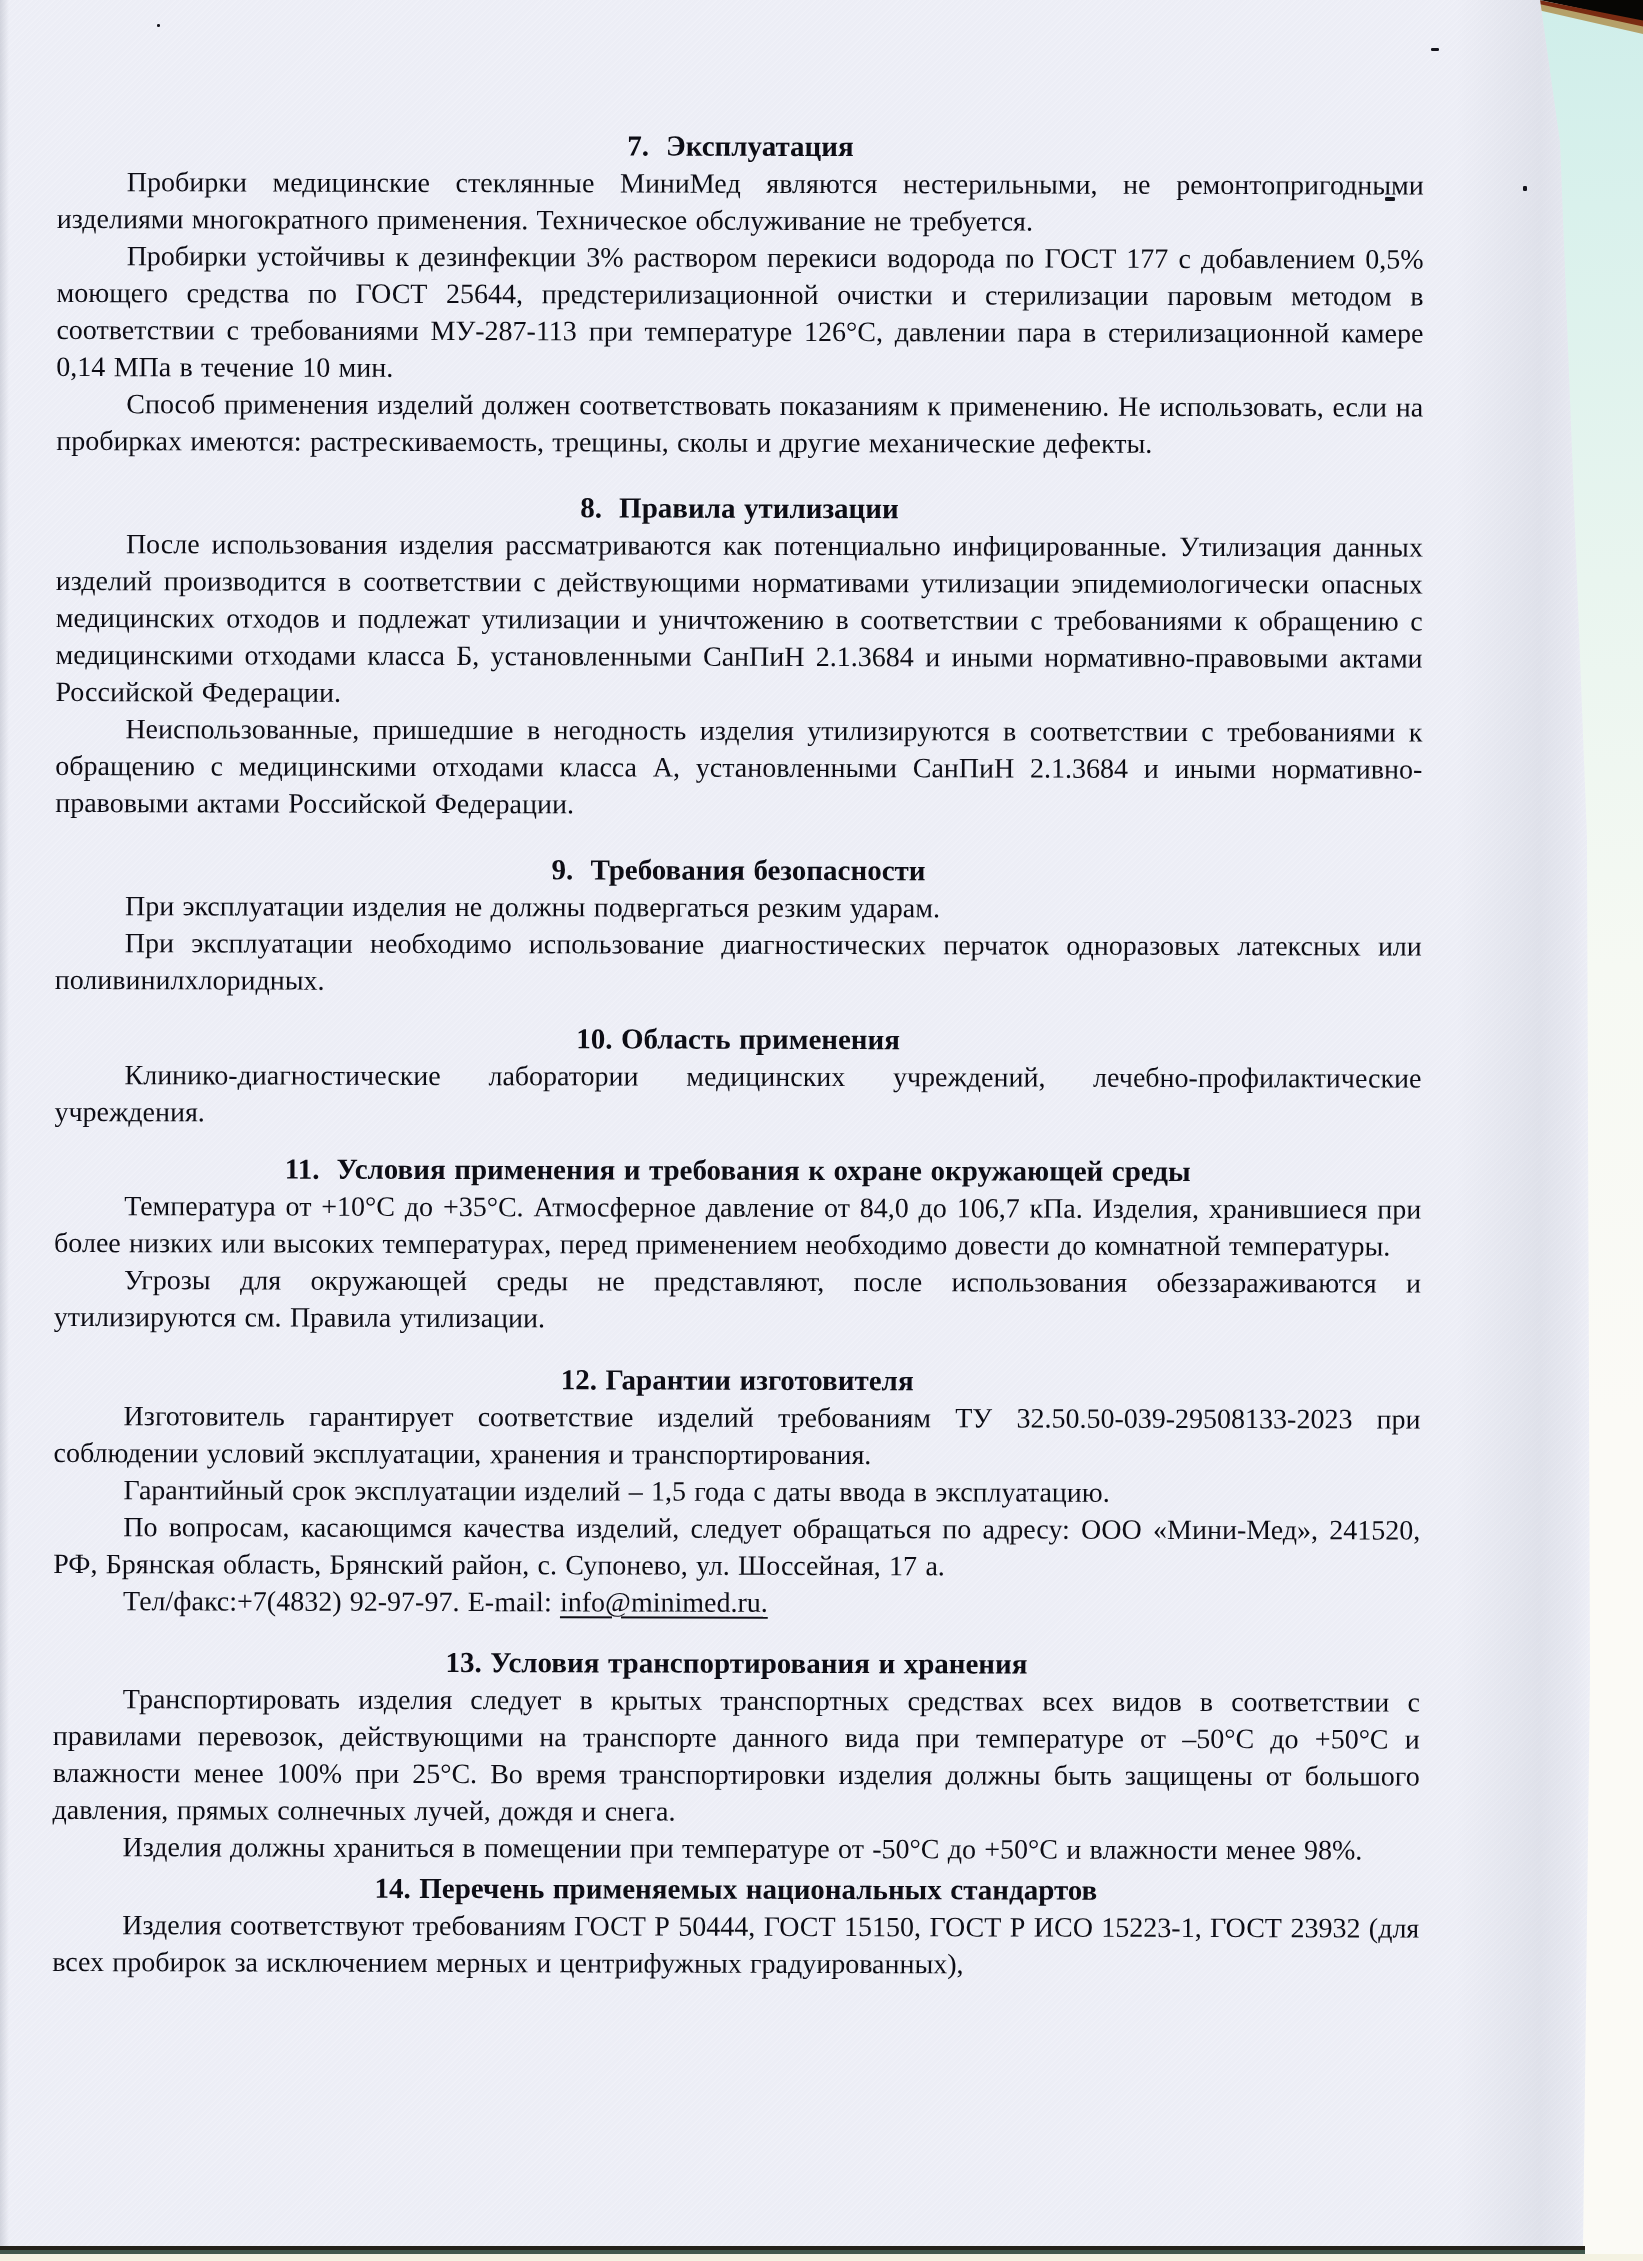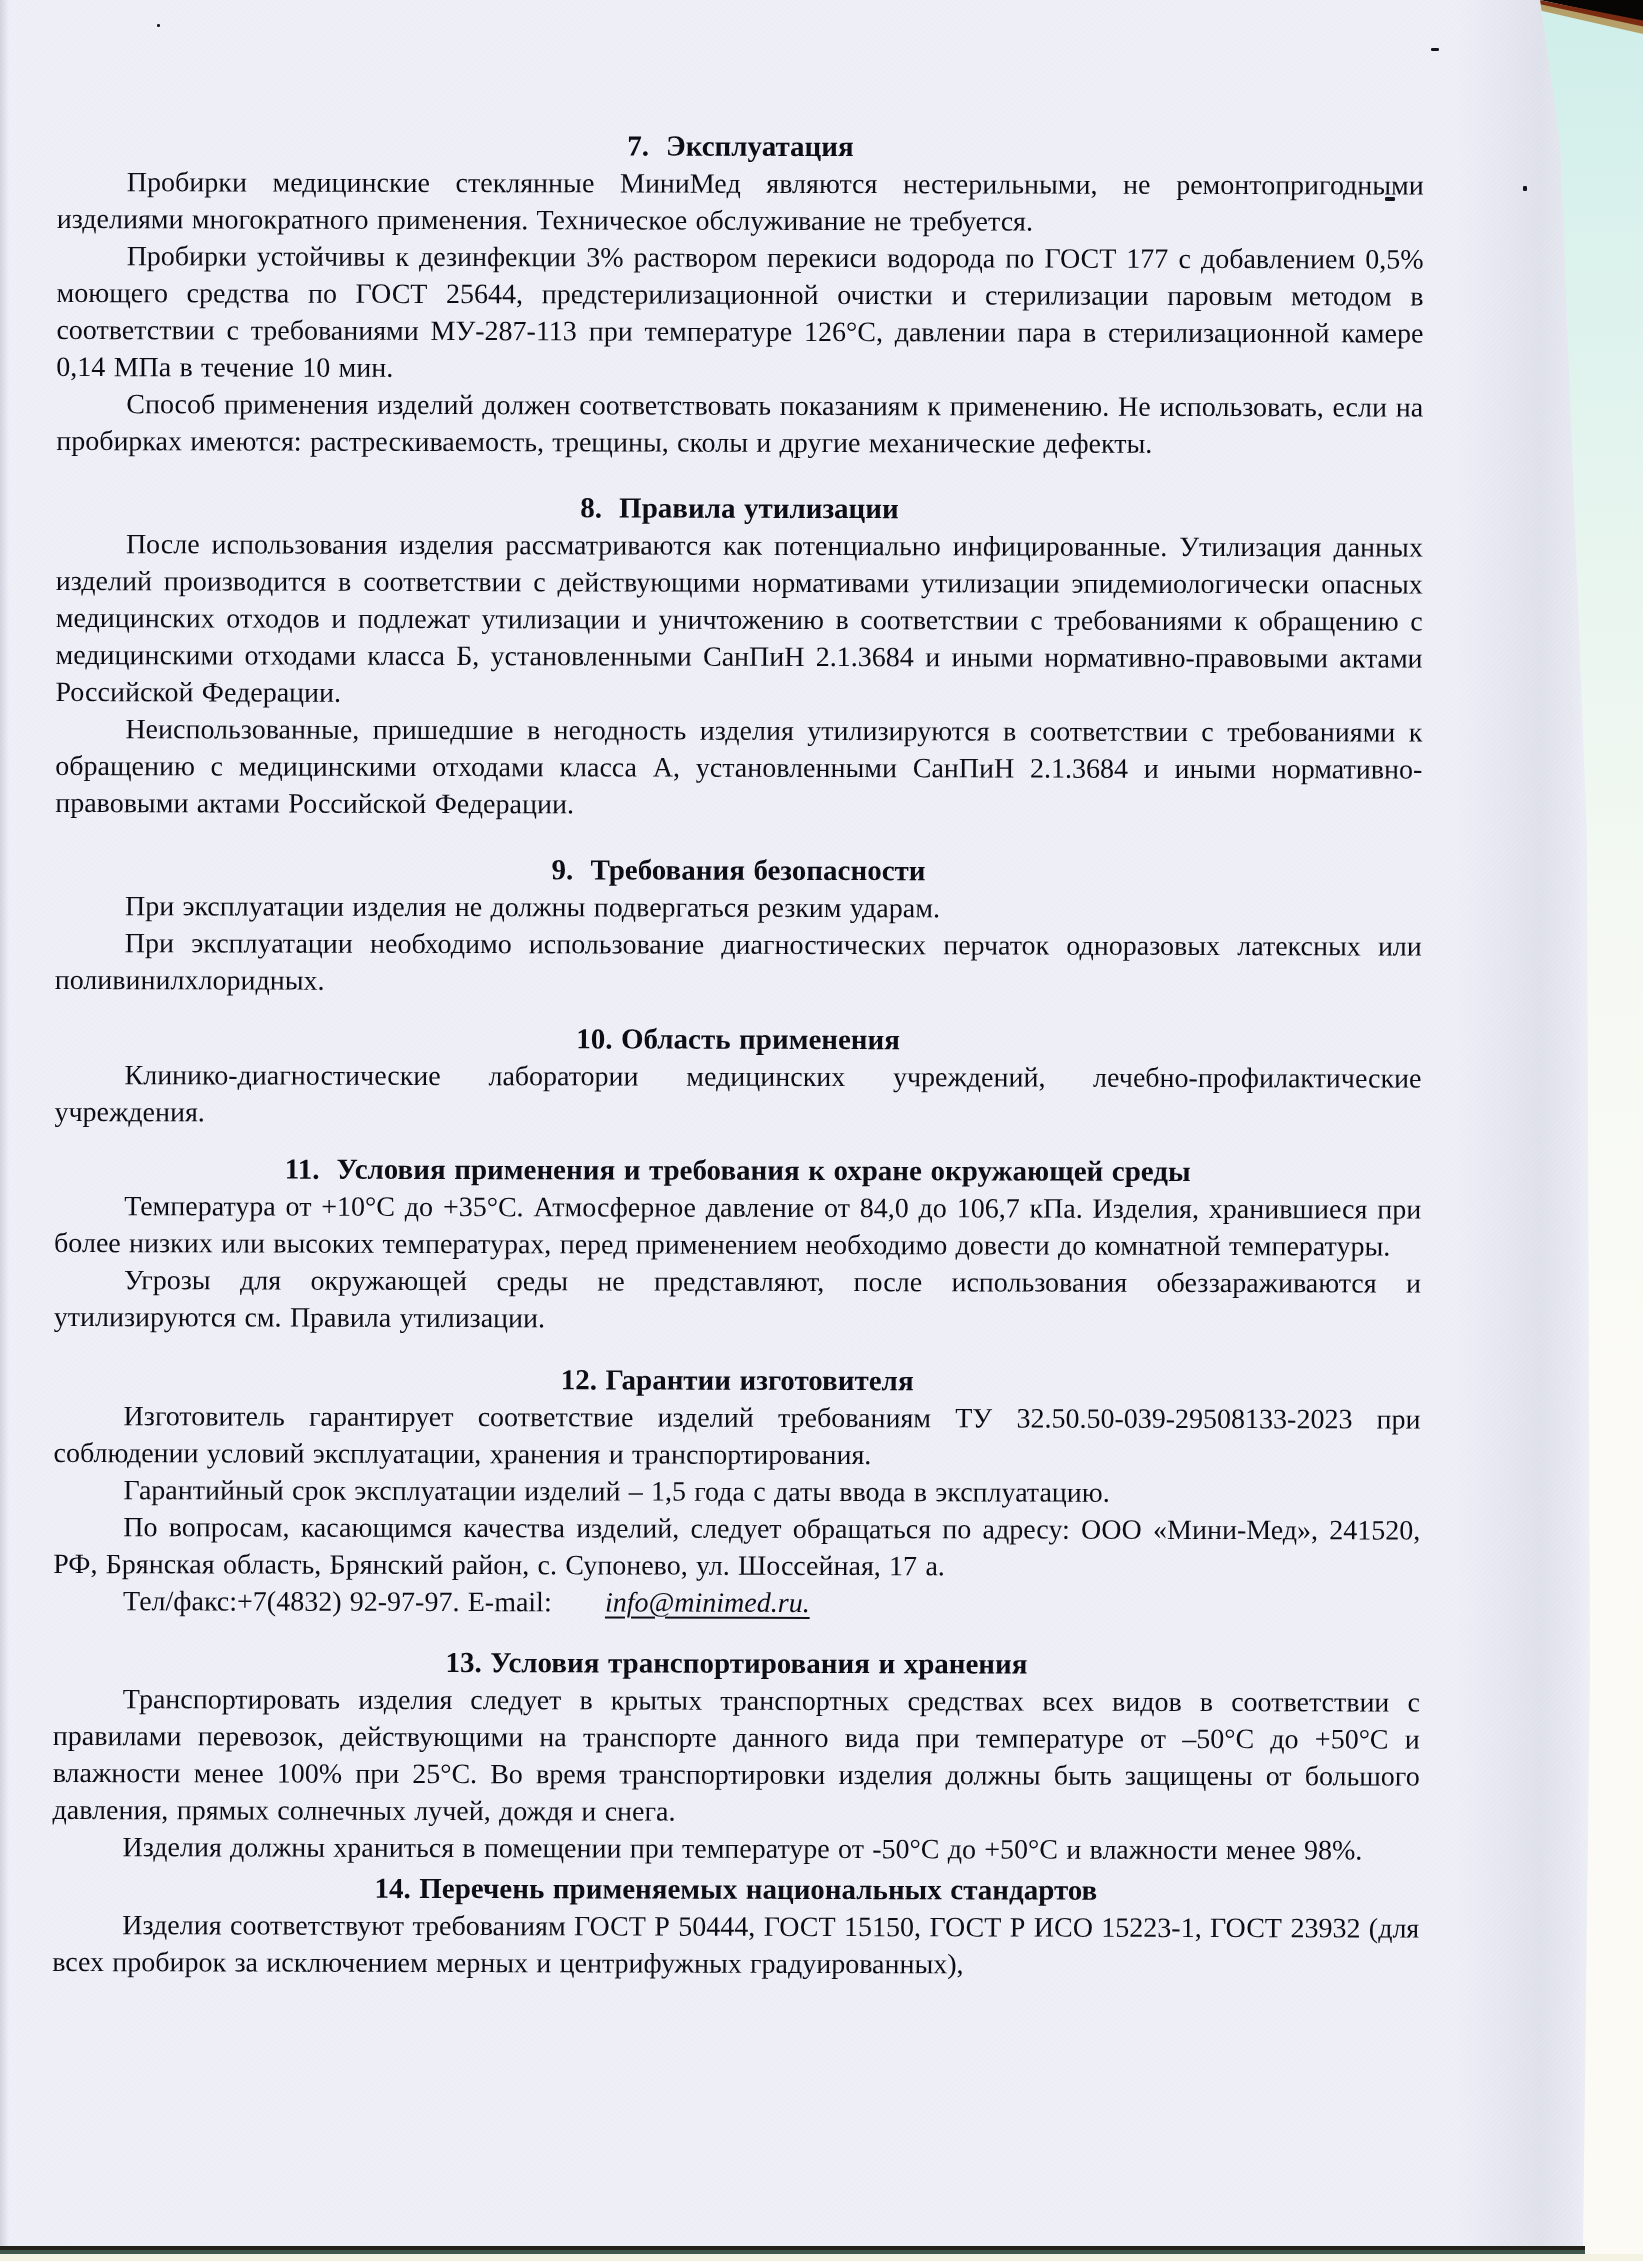--- a/index.html
+++ b/index.html
@@ -63,25 +63,23 @@
   .text-block p { margin:0; text-indent:70px; }
   .sec {
     margin:0; text-align:center; text-indent:0;
     font-weight:bold; font-size:29px; line-height:37px;
   }
   .mt-a { margin-top:29px; }
   .mt-b { margin-top:20.6px; }
   .mt-c { margin-top:24.5px; }
   .mt-d { margin-top:3.9px; }
   .email {
-    font-style:italic;
     text-decoration:underline;
     text-decoration-thickness:1.9px;
     text-underline-offset:4.5px;
-    margin-left:45px;
   }
 </style>
 </head>
 <body>
 
 <div class="backing"></div>
 <div class="edge-wedge"></div>
 <div class="edge-line red"></div>
 <div class="edge-line tan"></div>
 

